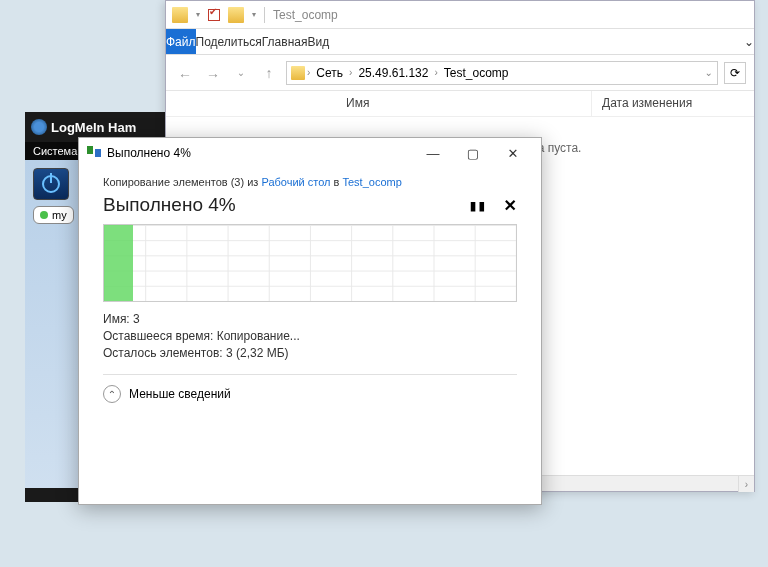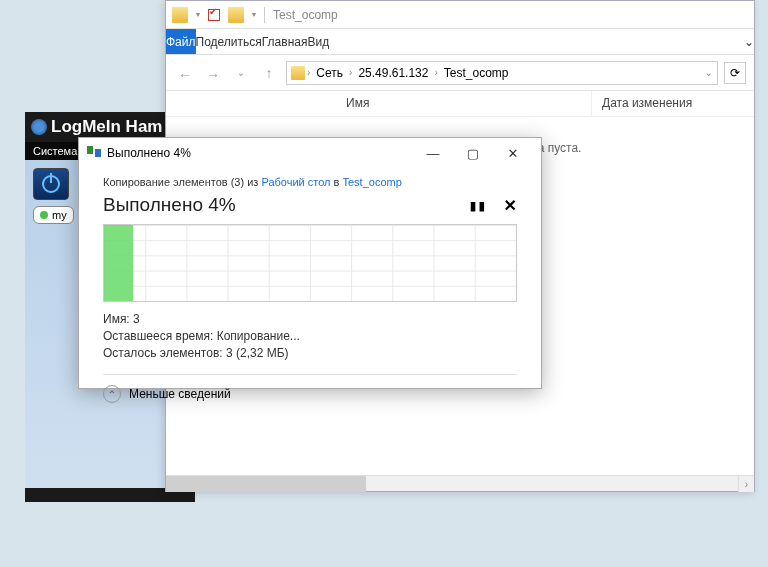--- a/index.html
+++ b/index.html
@@ -2,21 +2,21 @@
 <html><head>
   <meta charset="utf-8">
   <style>
     * { margin: 0; padding: 0; box-sizing: border-box; font-family: "Segoe UI", Tahoma, sans-serif; }
     body { width: 768px; height: 567px; background: #d8e4ec; position: relative; overflow: hidden; }
 
     
     .logmein-window { position: absolute; left: 25px; top: 112px; width: 170px; height: 390px; background: #000; }
     .logmein-header { height: 30px; background: #1a1a1a; display: flex; align-items: center; padding: 0 6px; }
     .logmein-logo-icon { width: 16px; height: 16px; border-radius: 50%; background: radial-gradient(circle, #4a90d9 40%, #1a4a7a 100%); margin-right: 4px; }
-    .logmein-title { color: #fff; font-weight: bold; font-size: 17px; }
+    .logmein-title { color: #fff; font-weight: bold; font-size: 13px; }
     .logmein-sub { background: #0a0a0a; color: #fff; font-size: 11px; padding: 3px 8px; }
     .logmein-body { background: linear-gradient(#b8d0e8, #d0e0f0); height: 340px; padding: 8px; }
     .power-btn { width: 36px; height: 32px; background: linear-gradient(#1a4a8a, #0a2a5a); border: 1px solid #444; border-radius: 4px; display: flex; align-items: center; justify-content: center; margin-bottom: 6px; }
     .power-icon { width: 18px; height: 18px; border: 2px solid #6ac0ff; border-radius: 50%; position: relative; }
     .power-icon::after { content: ""; position: absolute; top: -4px; left: 50%; transform: translateX(-50%); width: 2px; height: 10px; background: #6ac0ff; }
     .pc-chip { display: flex; align-items: center; gap: 4px; background: #fff; border: 1px solid #888; border-radius: 6px; padding: 2px 6px; font-size: 11px; width: fit-content; }
     .status-dot { width: 8px; height: 8px; border-radius: 50%; background: #4ac04a; }
     .logmein-footer-bar { position: absolute; bottom: 0; left: 0; right: 0; height: 14px; background: #1a1a1a; }
 
     
@@ -39,21 +39,21 @@
     .refresh-btn { width: 22px; height: 22px; border: 1px solid #ccc; display: flex; align-items: center; justify-content: center; }
     .col-headers { display: flex; height: 26px; font-size: 12px; color: #444; border-bottom: 1px solid #eee; }
     .col-name { width: 426px; padding: 5px 0 0 180px; border-right: 1px solid #eee; }
     .col-date { flex: 1; padding: 5px 10px; }
     .empty-msg { text-align: center; color: #666; font-size: 12px; padding: 24px 0 0 150px; }
     .exp-scrollbar { position: absolute; bottom: 0; left: 0; right: 0; height: 16px; background: #f0f0f0; border-top: 1px solid #ddd; }
     .exp-scroll-thumb { position: absolute; left: 0; top: 0; height: 16px; width: 200px; background: #cfcfcf; }
     .exp-scroll-btn { position: absolute; right: 0; top: 0; width: 16px; height: 16px; background: #f0f0f0; border-left: 1px solid #ddd; display:flex; align-items:center; justify-content:center; color:#888; font-size:10px;}
 
     
-    .copy-dialog { position: absolute; left: 78px; top: 137px; width: 464px; height: 252px; background: #fff; border: 1px solid #aaa; box-shadow: 0 4px 20px rgba(0,0,0,.3); }
+    .copy-dialog { position: absolute; left: 78px; top: 137px; width: 464px; height: 368px; background: #fff; border: 1px solid #aaa; box-shadow: 0 4px 20px rgba(0,0,0,.3); }
     .cd-titlebar { height: 30px; display: flex; align-items: center; padding: 0 8px; }
     .cd-ticon { width: 14px; height: 14px; position: relative; margin-right: 6px; }
     .cd-ticon::before { content:""; position:absolute; left:0; top:0; width:6px; height:8px; background:#2d8f2d; }
     .cd-ticon::after { content:""; position:absolute; right:0; top:3px; width:6px; height:8px; background:#2d6fc6; }
     .cd-title { font-size: 12px; flex: 1; }
     .cd-winbtns { display: flex; gap: 0; margin-left: auto; }
     .cd-winbtn { width: 40px; height: 28px; display: flex; align-items: center; justify-content: center; font-size: 13px; color: #333; }
     .cd-body { padding: 8px 24px; }
     .cd-line1 { font-size: 11px; color: #333; margin-bottom: 6px; }
     .cd-line1 .link { color: #1a6fd4; }

